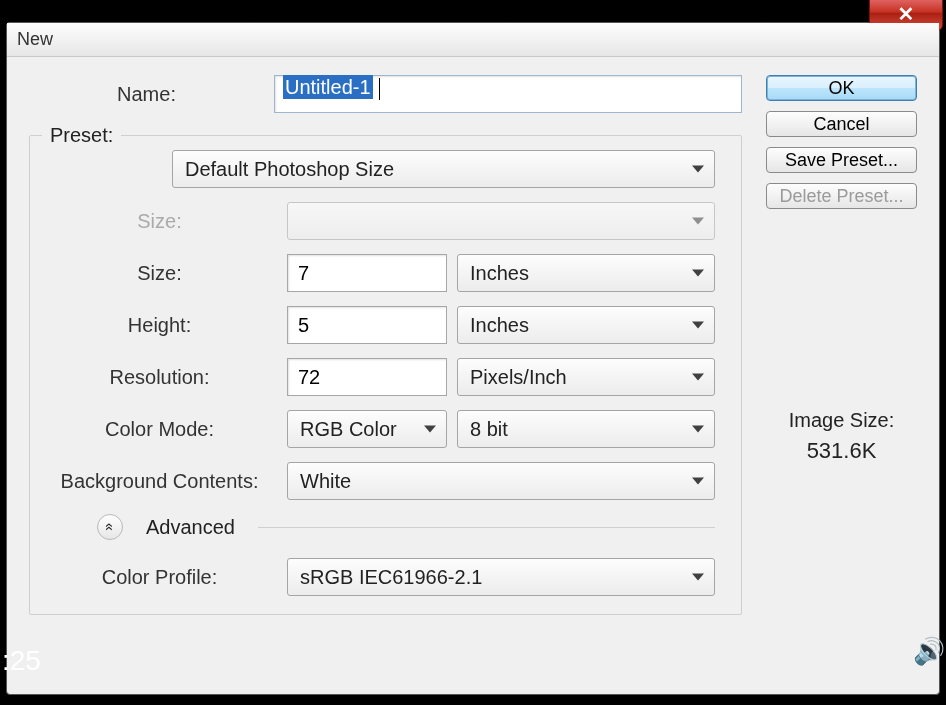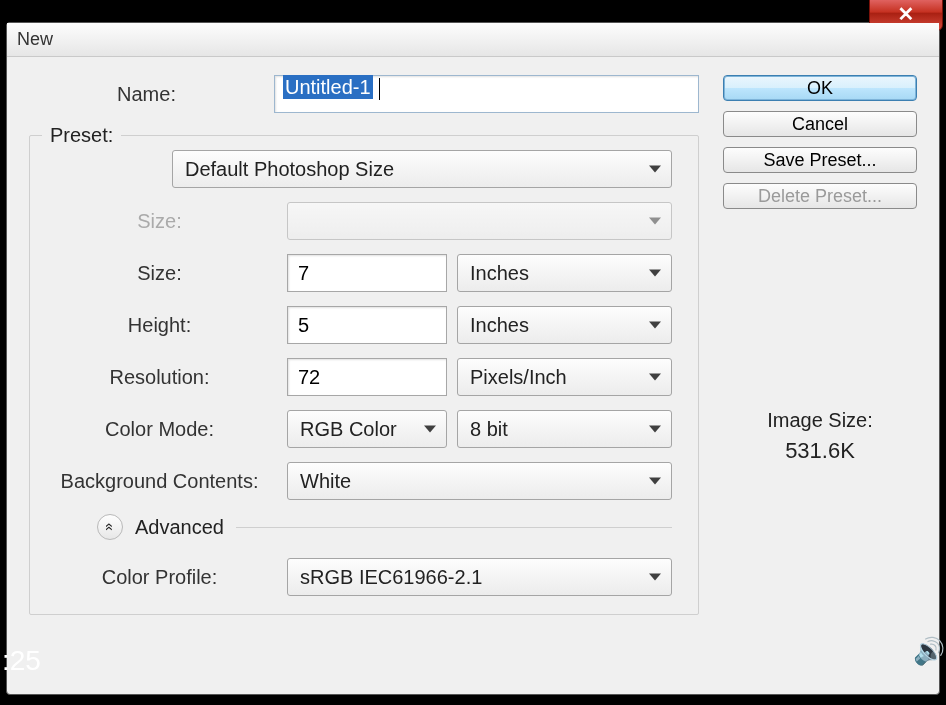--- a/index.html
+++ b/index.html
@@ -114,39 +114,39 @@
     .dd .arr {
       position: absolute; right: 10px; top: 50%;
       transform: translateY(-50%);
       width: 0; height: 0;
       border-left: 6px solid transparent;
       border-right: 6px solid transparent;
       border-top: 7px solid #404040;
     }
     .dd.wide   { flex: 1; }
     .dd.flex1  { flex: 1; }
-    .dd.unit   { width: 215px; text-align: right; }
+    .dd.unit   { width: 258px; text-align: right; }
     .dd.small  { width: 160px; justify-content: space-between; }
     .groupbox {
       border: 1px solid #cfcfcf;
       border-radius: 2px;
       margin-top: 8px;
       padding: 14px 26px 4px 12px;
       position: relative;
     }
     .grouplbl {
       position: absolute;
       top: -12px;
       left: 12px;
       background: #f0f0f0;
       padding: 0 8px;
       font-size: 20px;
     }
     .adv-legend {
-      display: flex; align-items: center; gap: 12px;
+      display: flex; align-items: center; gap: 23px;
       margin: 14px 0 2px 55px;
     }
     .adv-btn {
       width: 26px; height: 26px;
       border: 1px solid #b9b9b9;
       border-radius: 50%;
       background: linear-gradient(to bottom,#fefefe,#e7e7e7);
       display: flex; align-items: center; justify-content: center;
       font-size: 14px;
       cursor: pointer;

